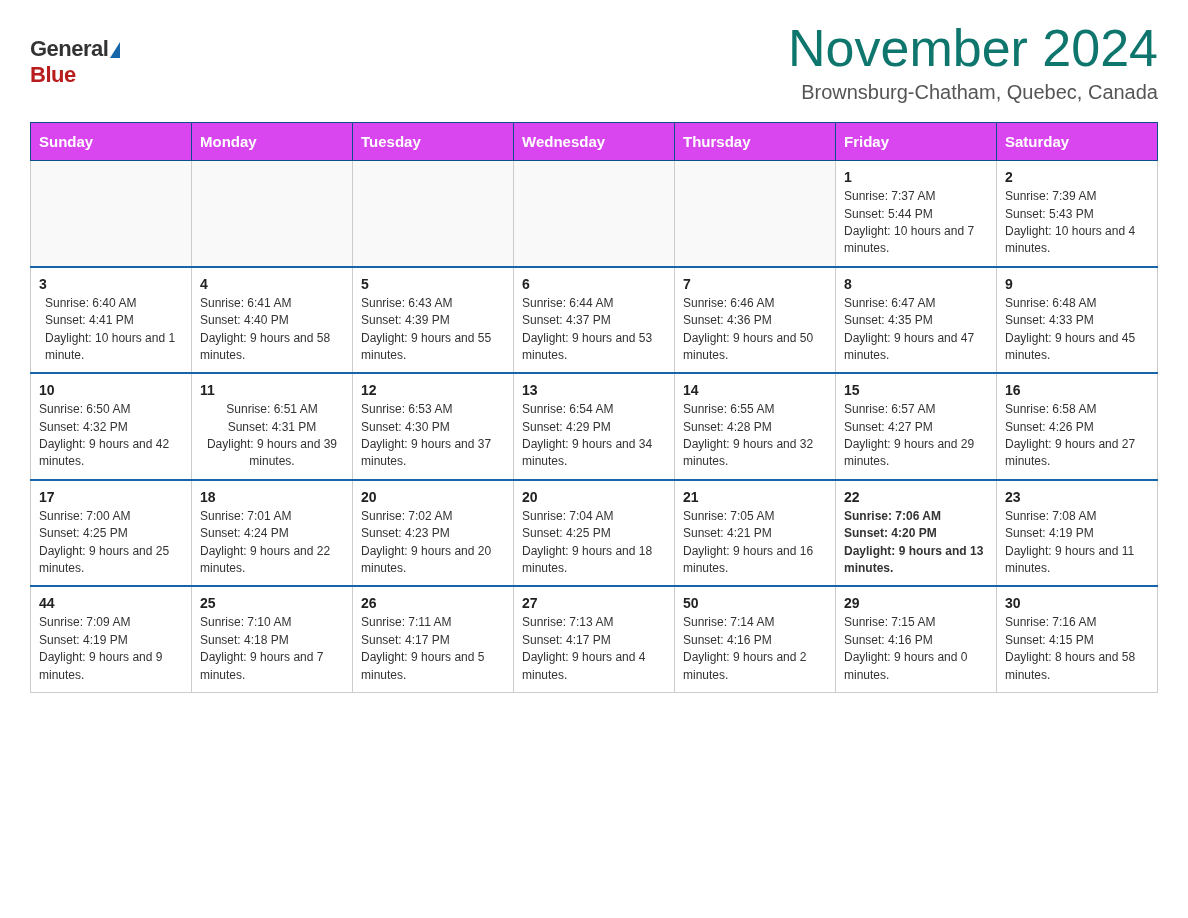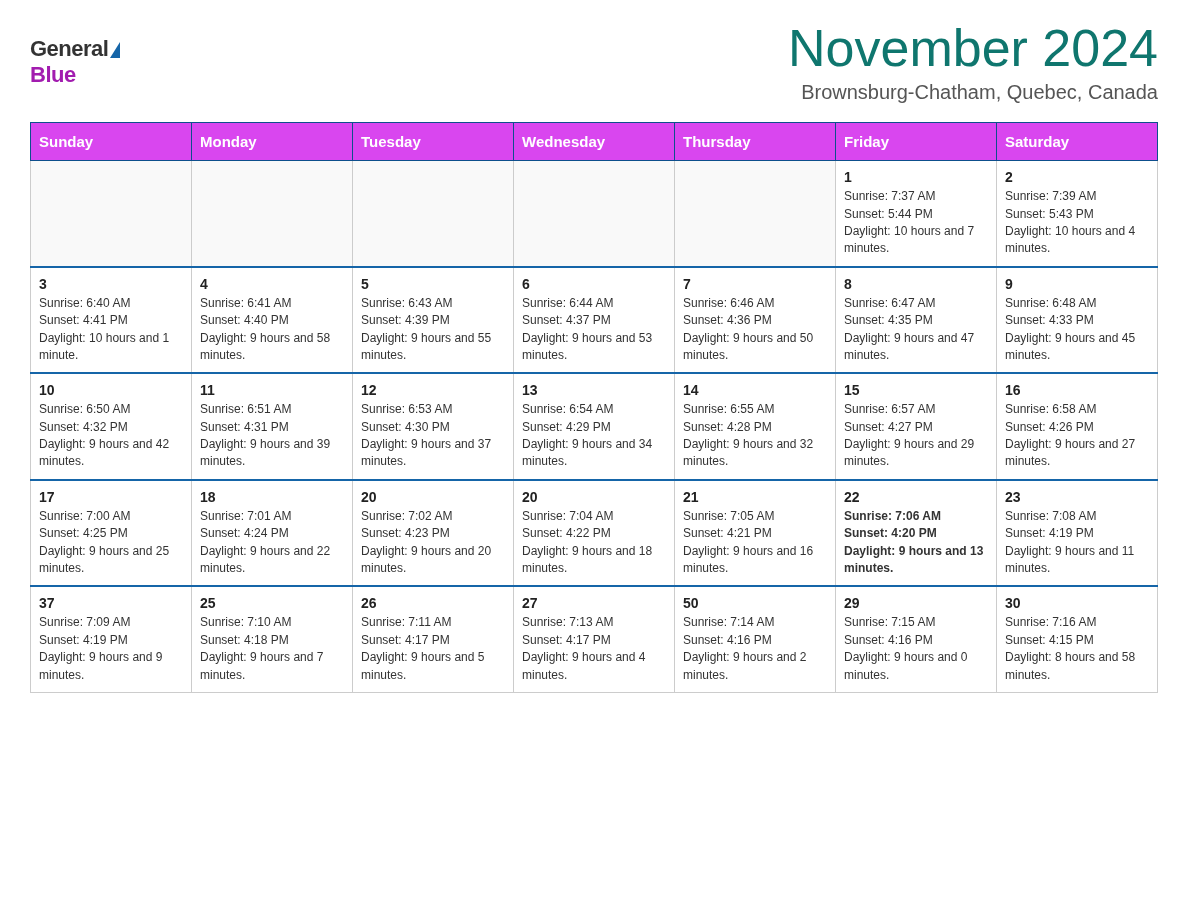--- a/index.html
+++ b/index.html
@@ -22,21 +22,21 @@
     }
     .logo-general {
       font-size: 22px;
       font-weight: bold;
       color: #333;
       letter-spacing: -0.5px;
     }
     .logo-blue {
       font-size: 22px;
       font-weight: bold;
-      color: #a21caf;
+      color: #b91c1c;
       letter-spacing: -0.5px;
     }
     .logo-triangle {
       display: inline-block;
       width: 0;
       height: 0;
       border-left: 10px solid transparent;
       border-bottom: 16px solid #1565a8;
       margin-left: 2px;
       vertical-align: middle;
@@ -147,21 +147,21 @@
         <td>
           <span class="day-number">2</span>
           <div class="day-info" style="white-space: pre-line;">Sunrise: 7:39 AM
 Sunset: 5:43 PM
 Daylight: 10 hours and 4 minutes.</div>
         </td>
       </tr>
       <tr>
         <td>
           <span class="day-number">3</span>
-          <div class="day-info" style="white-space: pre-line;">Sunrise: 6:40 AM
+          <div class="day-info" style="white-space: pre-line; margin-left: 6px;">Sunrise: 6:40 AM
 Sunset: 4:41 PM
 Daylight: 10 hours and 1 minute.</div>
         </td>
         <td>
           <span class="day-number">4</span>
           <div class="day-info" style="white-space: pre-line;">Sunrise: 6:41 AM
 Sunset: 4:40 PM
 Daylight: 9 hours and 58 minutes.</div>
         </td>
         <td>
@@ -197,21 +197,21 @@
       </tr>
       <tr>
         <td>
           <span class="day-number">10</span>
           <div class="day-info" style="white-space: pre-line;">Sunrise: 6:50 AM
 Sunset: 4:32 PM
 Daylight: 9 hours and 42 minutes.</div>
         </td>
         <td>
           <span class="day-number">11</span>
-          <div class="day-info" style="white-space: pre-line;">Sunrise: 6:51 AM
+          <div class="day-info" style="white-space: pre-line; text-align: center;">Sunrise: 6:51 AM
 Sunset: 4:31 PM
 Daylight: 9 hours and 39 minutes.</div>
         </td>
         <td>
           <span class="day-number">12</span>
           <div class="day-info" style="white-space: pre-line;">Sunrise: 6:53 AM
 Sunset: 4:30 PM
 Daylight: 9 hours and 37 minutes.</div>
         </td>
         <td>
@@ -254,21 +254,21 @@
         </td>
         <td>
           <span class="day-number">20</span>
           <div class="day-info" style="white-space: pre-line;">Sunrise: 7:02 AM
 Sunset: 4:23 PM
 Daylight: 9 hours and 20 minutes.</div>
         </td>
         <td>
           <span class="day-number">20</span>
           <div class="day-info" style="white-space: pre-line;">Sunrise: 7:04 AM
-Sunset: 4:22 PM
+Sunset: 4:25 PM
 Daylight: 9 hours and 18 minutes.</div>
         </td>
         <td>
           <span class="day-number">21</span>
           <div class="day-info" style="white-space: pre-line;">Sunrise: 7:05 AM
 Sunset: 4:21 PM
 Daylight: 9 hours and 16 minutes.</div>
         </td>
         <td>
           <span class="day-number">22</span>
@@ -278,21 +278,21 @@
         </td>
         <td>
           <span class="day-number">23</span>
           <div class="day-info" style="white-space: pre-line;">Sunrise: 7:08 AM
 Sunset: 4:19 PM
 Daylight: 9 hours and 11 minutes.</div>
         </td>
       </tr>
       <tr>
         <td>
-          <span class="day-number">37</span>
+          <span class="day-number">44</span>
           <div class="day-info" style="white-space: pre-line;">Sunrise: 7:09 AM
 Sunset: 4:19 PM
 Daylight: 9 hours and 9 minutes.</div>
         </td>
         <td>
           <span class="day-number">25</span>
           <div class="day-info" style="white-space: pre-line;">Sunrise: 7:10 AM
 Sunset: 4:18 PM
 Daylight: 9 hours and 7 minutes.</div>
         </td>

